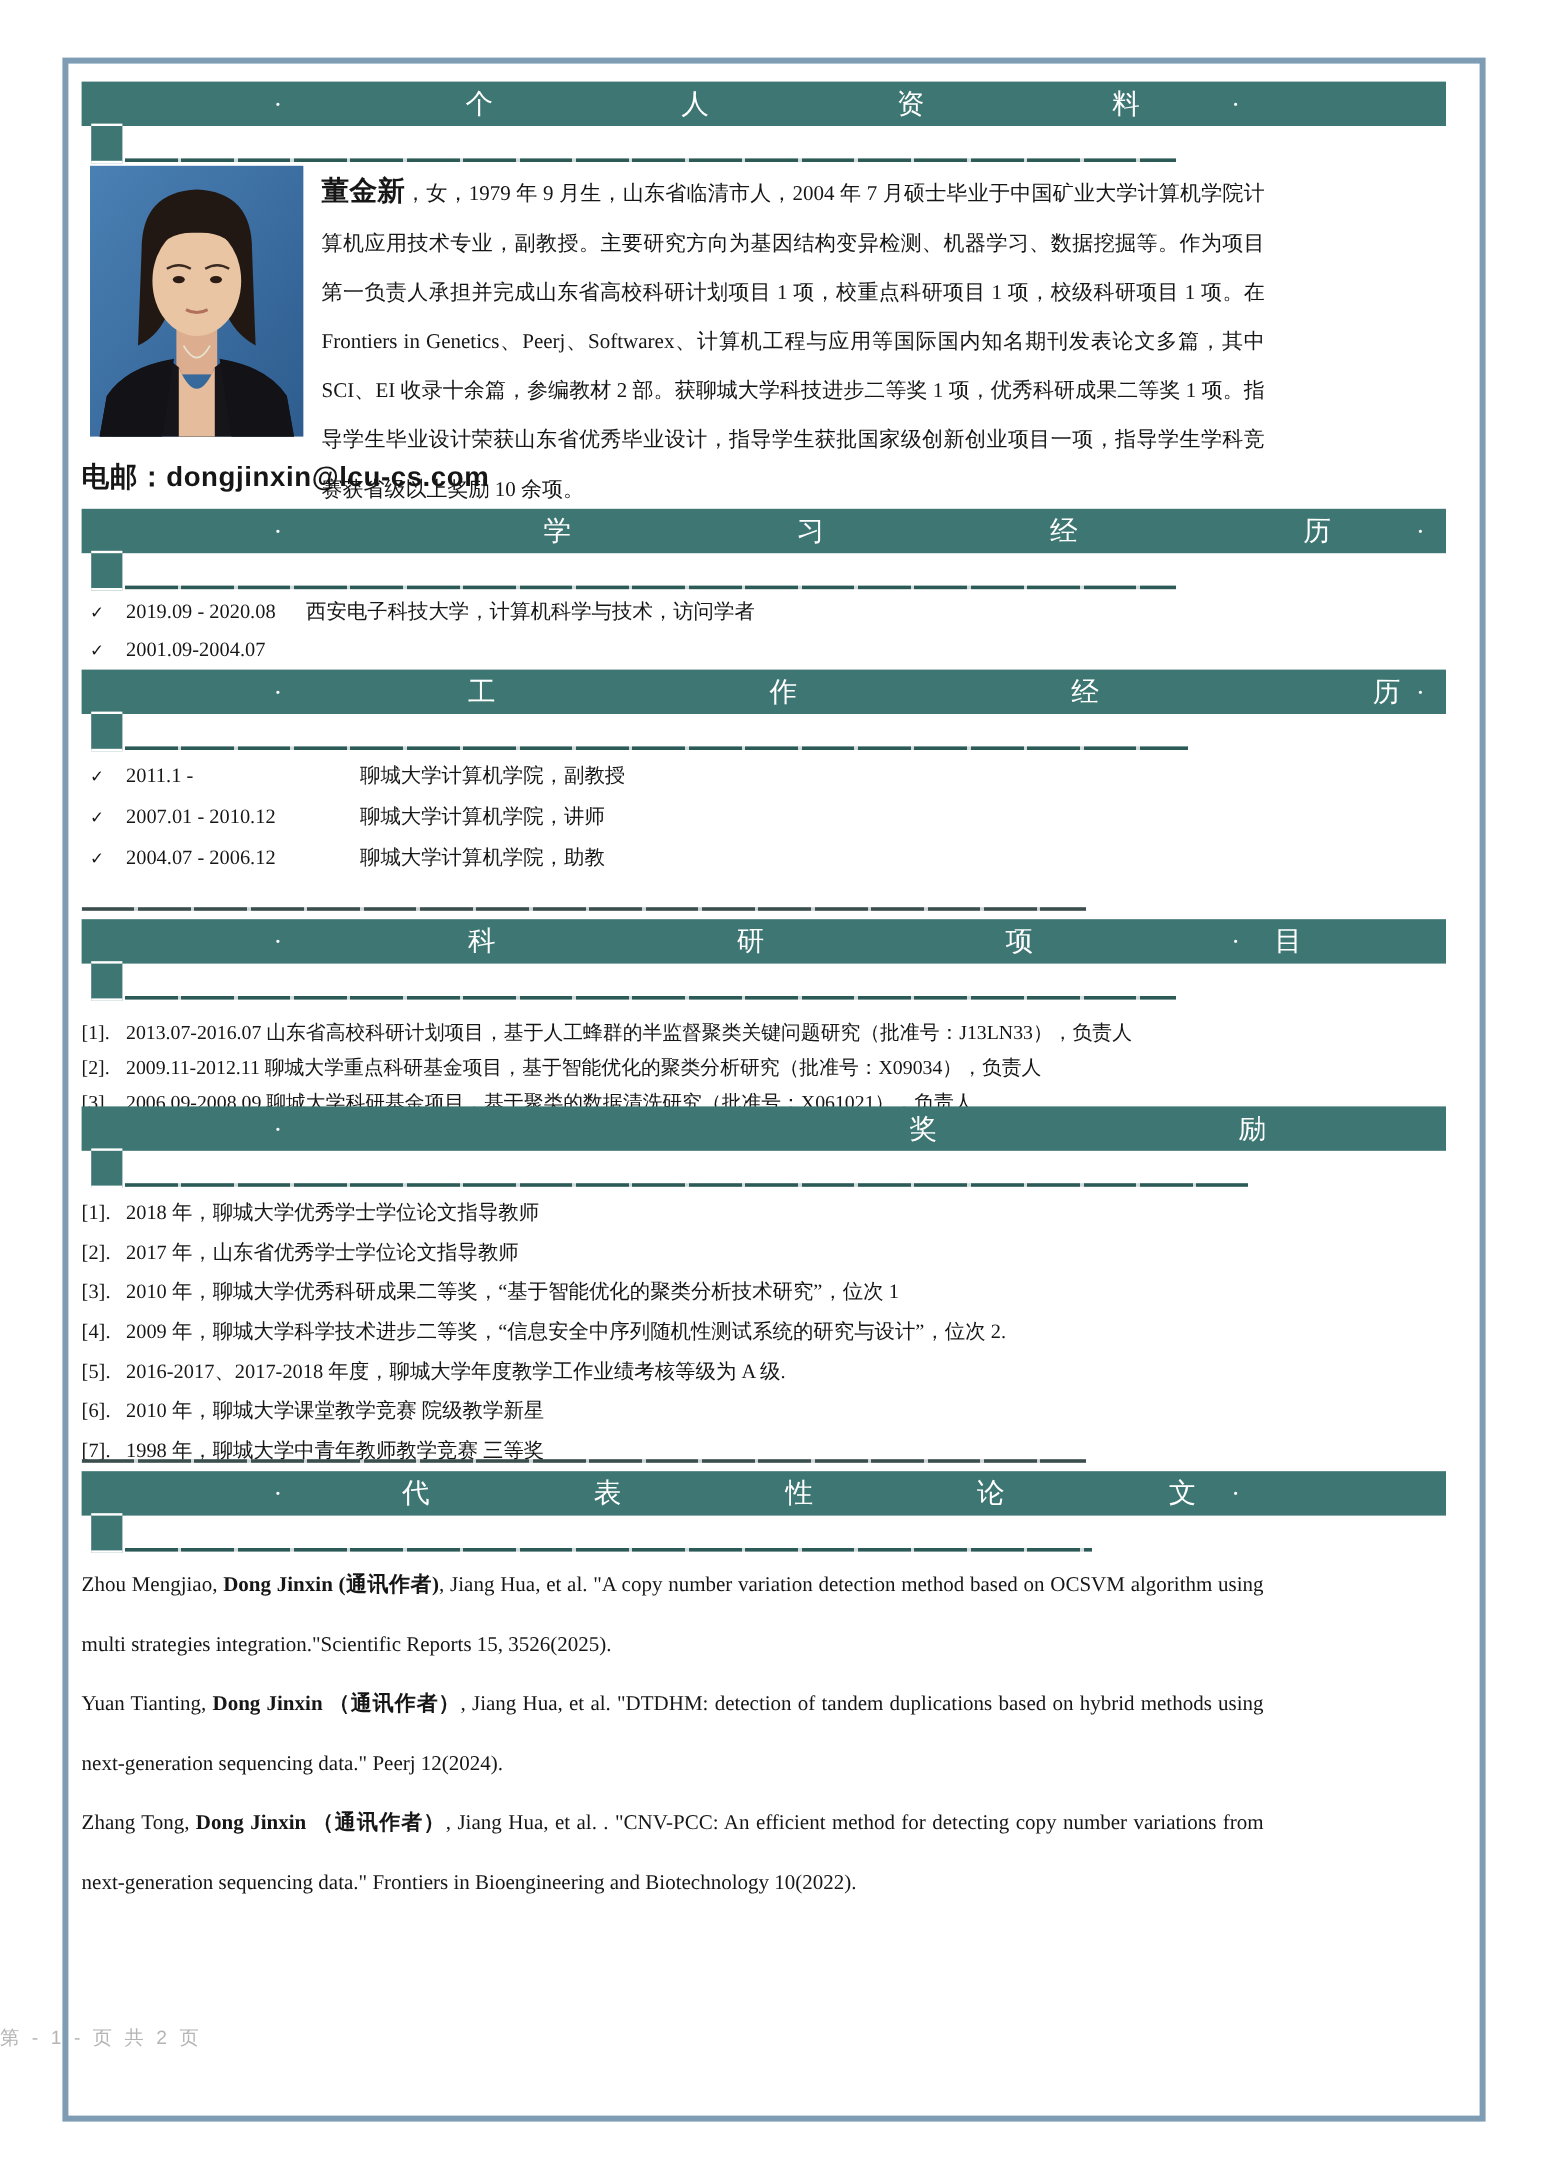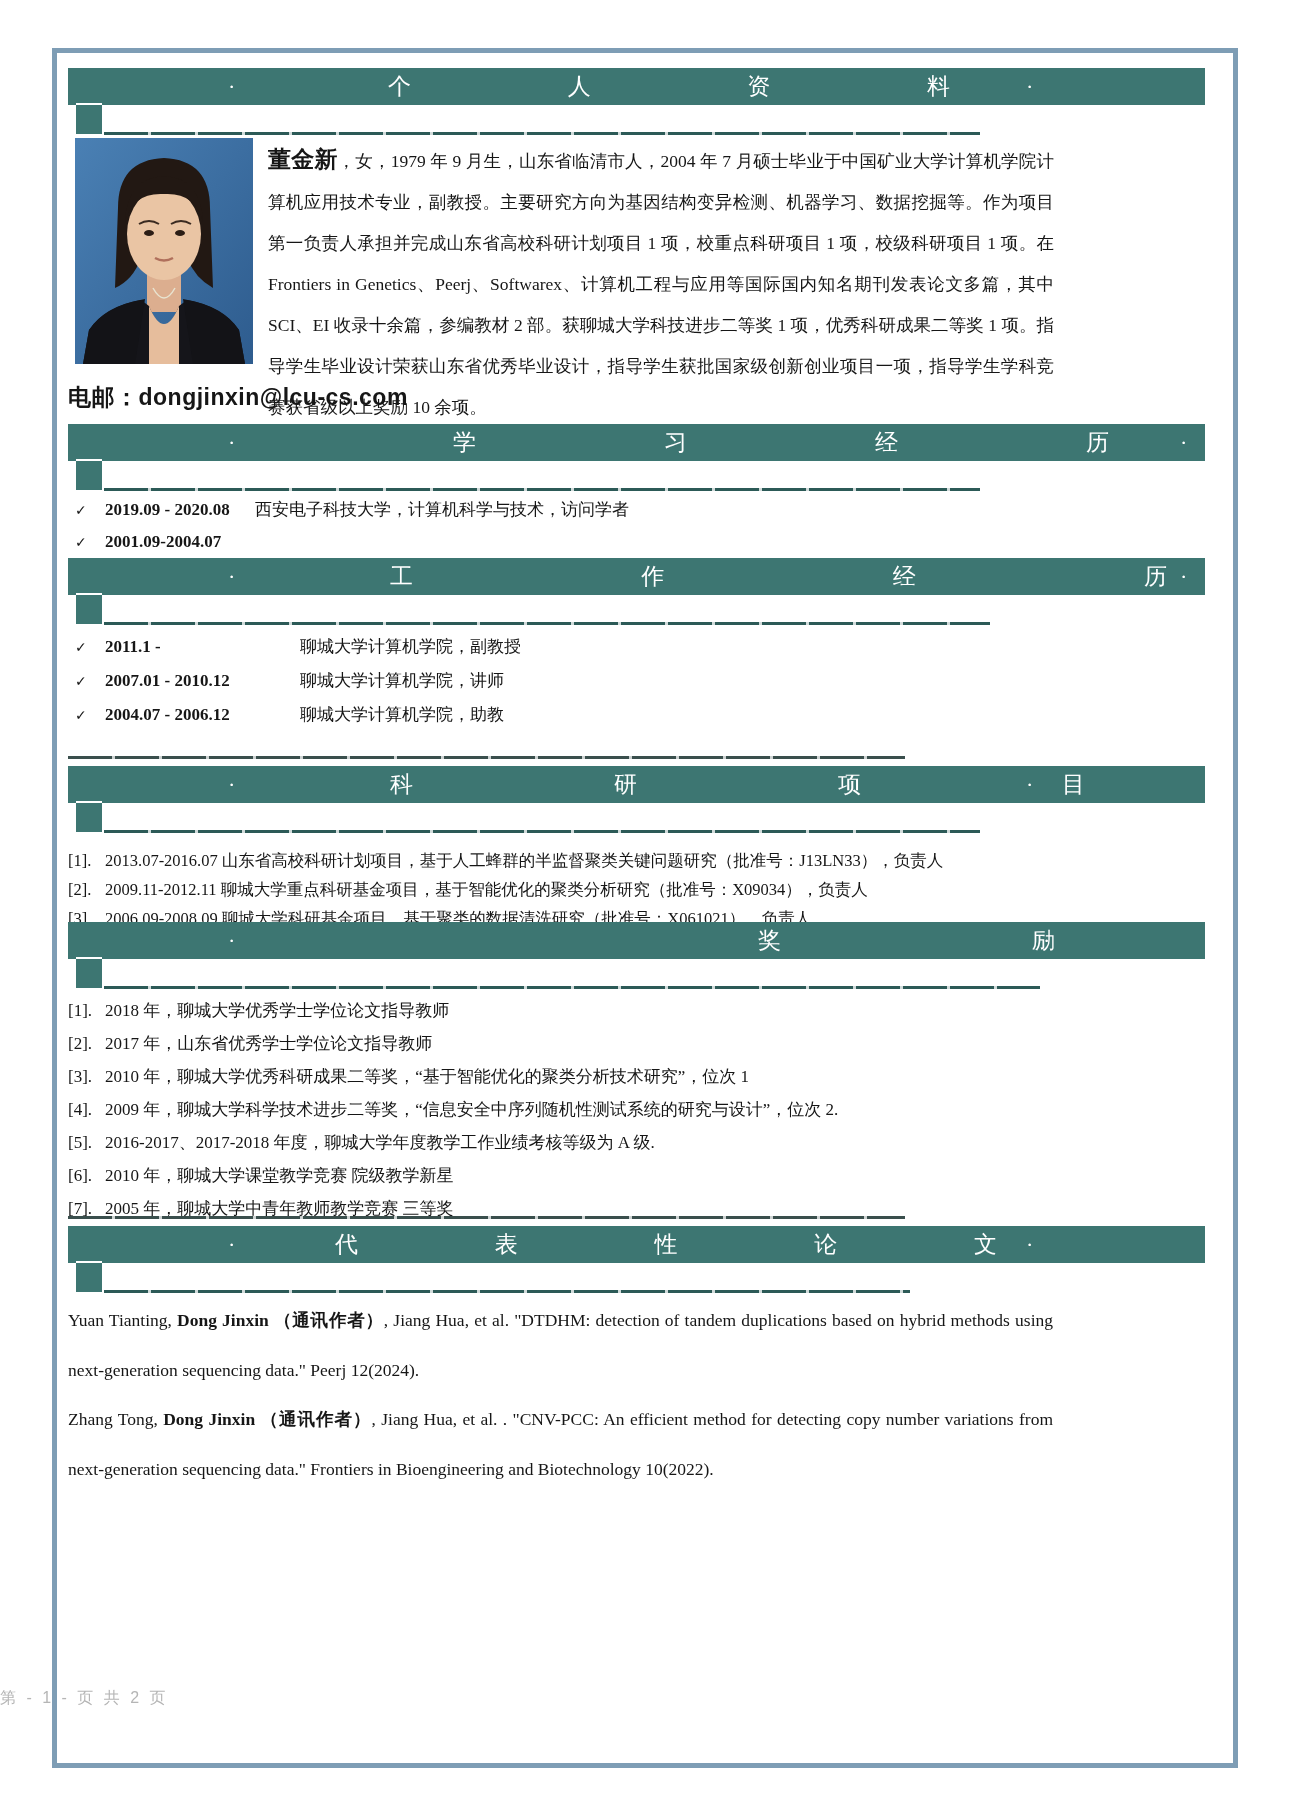--- a/index.html
+++ b/index.html
@@ -47,21 +47,21 @@
   
   .bio{position:absolute;left:268px;top:139px;width:786px;font-size:17.5px;line-height:41px;text-align:justify;}
   .bio .name{font-size:23px;font-weight:bold;}
 
   .email{position:absolute;left:68px;top:382px;font-size:23px;font-weight:bold;font-family:"Liberation Sans",sans-serif;letter-spacing:.5px;text-align:right;}
 
   
   .clist{position:absolute;left:68px;font-size:17px;}
   .clist .row{display:flex;align-items:baseline;}
   .clist .chk{width:30px;margin-left:7px;font-size:14px;font-family:"DejaVu Sans",sans-serif;}
-  .clist .date{width:150px;font-weight:bold;}
+  .clist .date{width:150px;}
   .clist.worklist .date{width:195px;}
   .clist.edulist .row{height:32px;line-height:32px;}
   .clist.worklist .row{height:34px;line-height:34px;}
 
   
   .nlist{position:absolute;left:68px;}
   .nlist .row{display:flex;align-items:baseline;}
   .nlist .no{width:37px;}
   .nlist .txt{flex:1;}
   .projlist{font-size:16.5px;}
@@ -259,21 +259,21 @@
   <div class="row">
     <span class="no">[5].</span>
     <span class="txt">2016-2017、2017-2018 年度，聊城大学年度教学工作业绩考核等级为 A 级.</span>
   </div>
   <div class="row">
     <span class="no">[6].</span>
     <span class="txt">2010 年，聊城大学课堂教学竞赛 院级教学新星</span>
   </div>
   <div class="row">
     <span class="no">[7].</span>
-    <span class="txt">2005 年，聊城大学中青年教师教学竞赛 三等奖</span>
+    <span class="txt">1998 年，聊城大学中青年教师教学竞赛 三等奖</span>
   </div>
 </div>
 
 <div class="hline" style="top:1216px"></div>
 
 <div class="bar bar-papers" style="top:1226px">
   <span class="dot-l">·</span>
   <div class="bar-title">
       <span>代</span>
       <span>表</span>
@@ -282,20 +282,23 @@
       <span>文</span>
     </div>
   <span class="dot-r">·</span>
 </div>
 <div class="subrow" style="top:1263px">
   <div class="block"></div>
   <div class="rule w-d"></div>
 </div>
 
 <div class="papers">
+  <p>
+    <span>Zhou Mengjiao, </span><span class="b">Dong Jinxin (通讯作者)</span><span>, Jiang Hua, et al. "A copy number variation detection method based on OCSVM algorithm using multi strategies integration."Scientific Reports 15, 3526(2025).</span>
+  </p>
   <p>
     <span>Yuan Tianting, </span><span class="b">Dong Jinxin （通讯作者）</span><span>, Jiang Hua, et al. "DTDHM: detection of tandem duplications based on hybrid methods using next-generation sequencing data." Peerj 12(2024).</span>
   </p>
   <p>
     <span>Zhang Tong, </span><span class="b">Dong Jinxin （通讯作者）</span><span>, Jiang Hua, et al. . "CNV-PCC: An efficient method for detecting copy number variations from next-generation sequencing data." Frontiers in Bioengineering and Biotechnology 10(2022).</span>
   </p>
 </div>
 
 <div class="footer">第 - 1 - 页 共 2 页</div>
 

